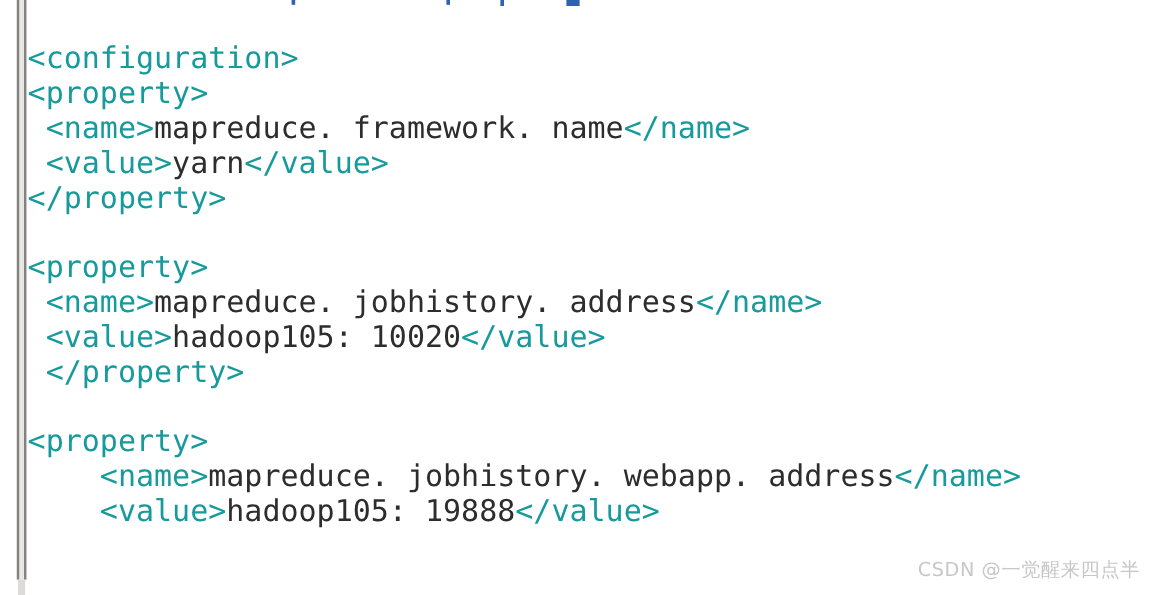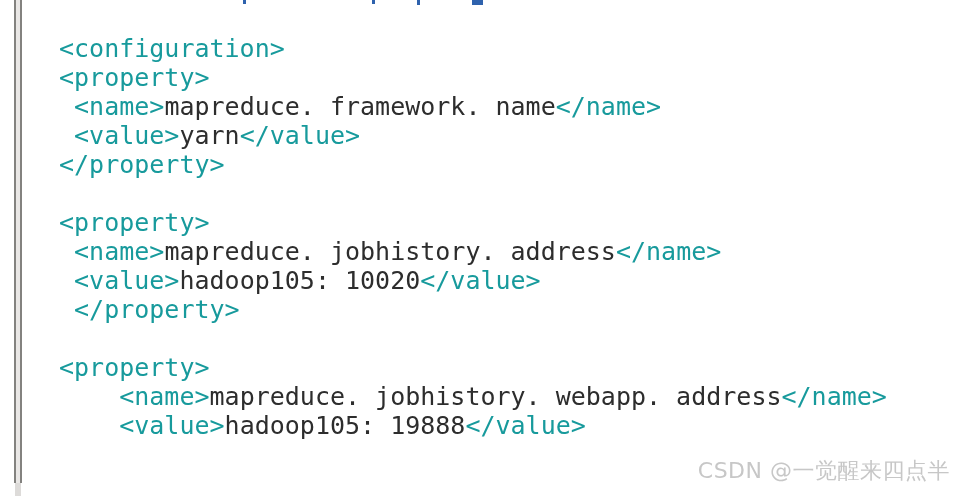--- a/index.html
+++ b/index.html
@@ -43,28 +43,28 @@
   .frag.f4{left:472px;width:11px;height:5px;}
   
   .code{
     position:absolute;left:23px;top:-24px;
     margin:0;
     font-size:25px;
     line-height:29px;
     white-space:pre;
     color:var(--plain);
   }
-  .code .line{min-height:29px;white-space:pre;padding-left:36px;}
+  .code .line{min-height:29px;white-space:pre;}
   .code .tag{color:var(--tag);}
   .code .plain{color:var(--plain);}
   
   .watermark{
     position:absolute;right:10px;bottom:10px;
     font-family:"DejaVu Sans","Liberation Sans",sans-serif;
-    font-size:22px;
+    font-size:16px;
     color:var(--watermark);
     letter-spacing:0.5px;
     text-align:center;
   }
 </style>
 </head>
 <body>
 
 <div class="screen">
 

